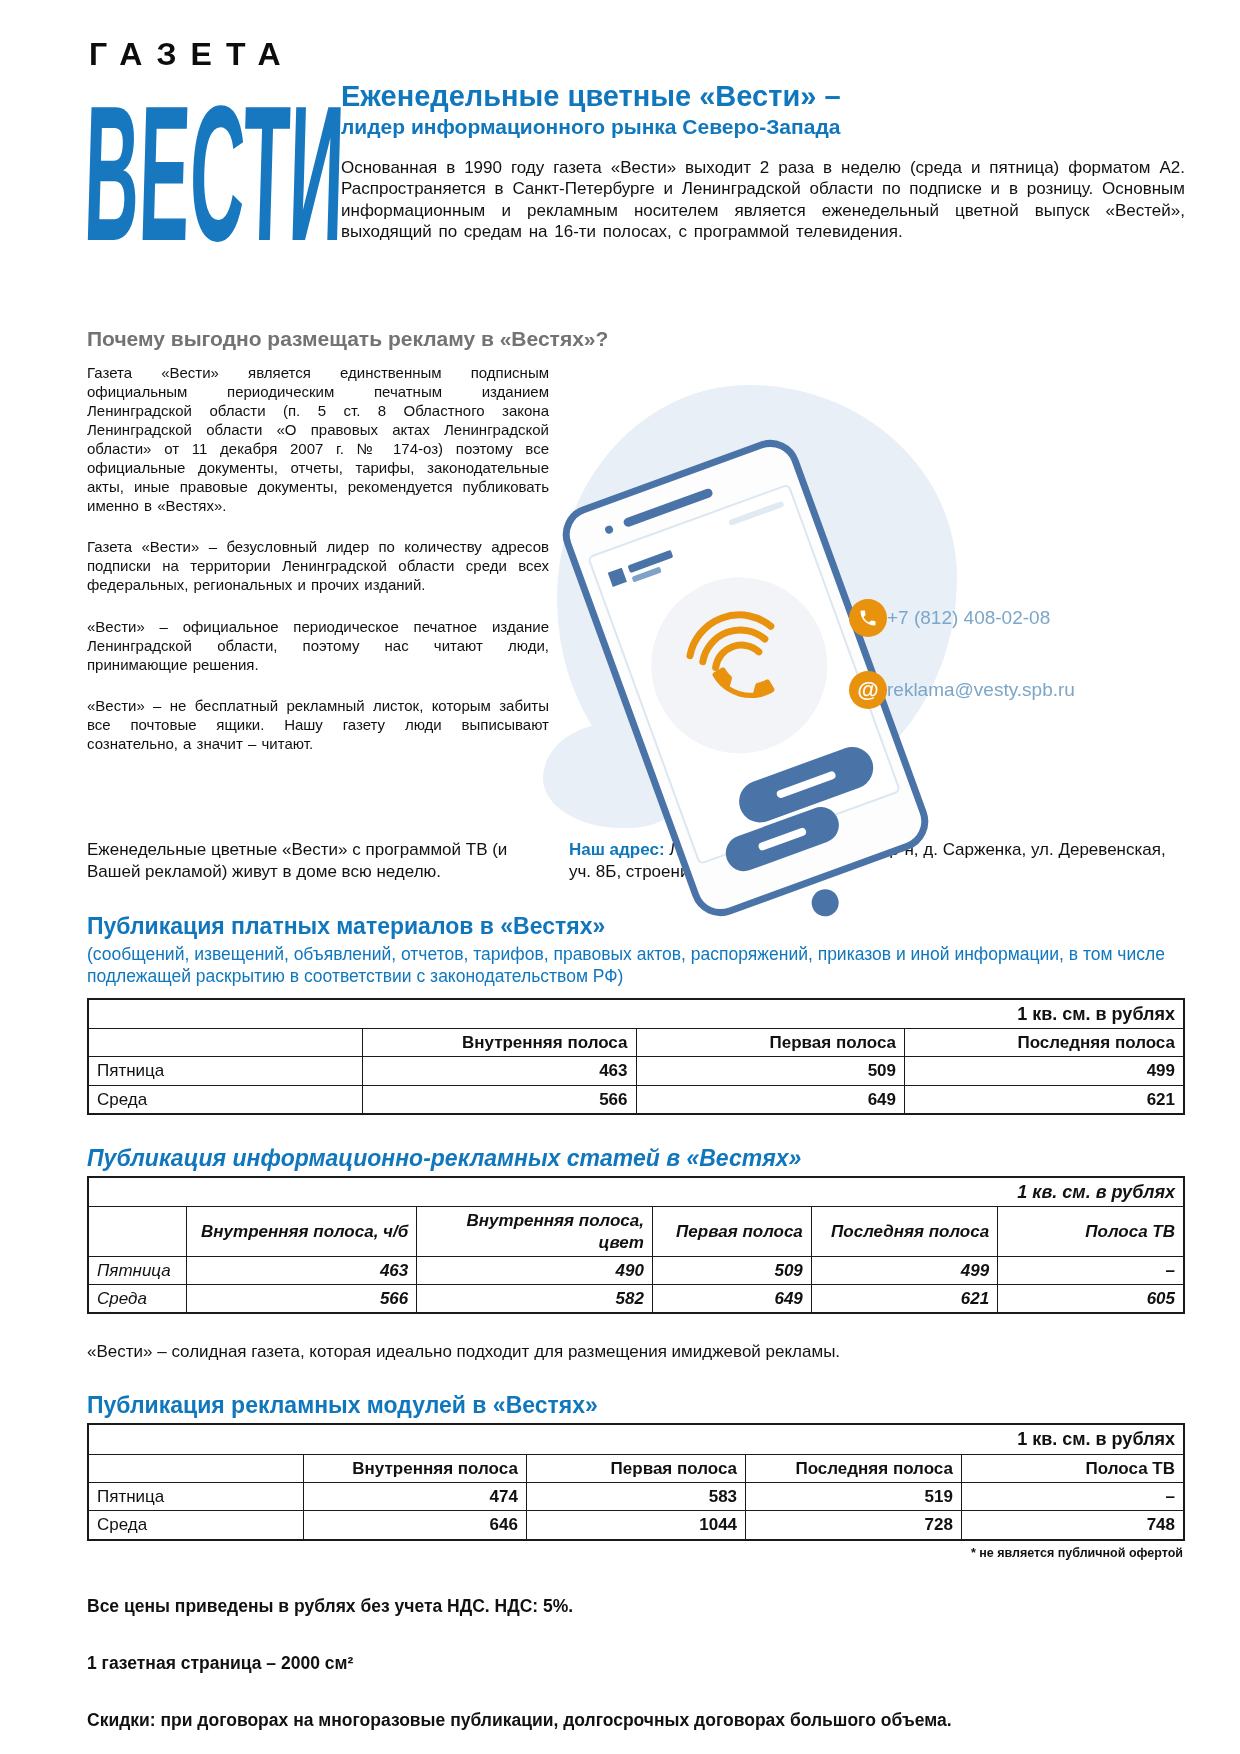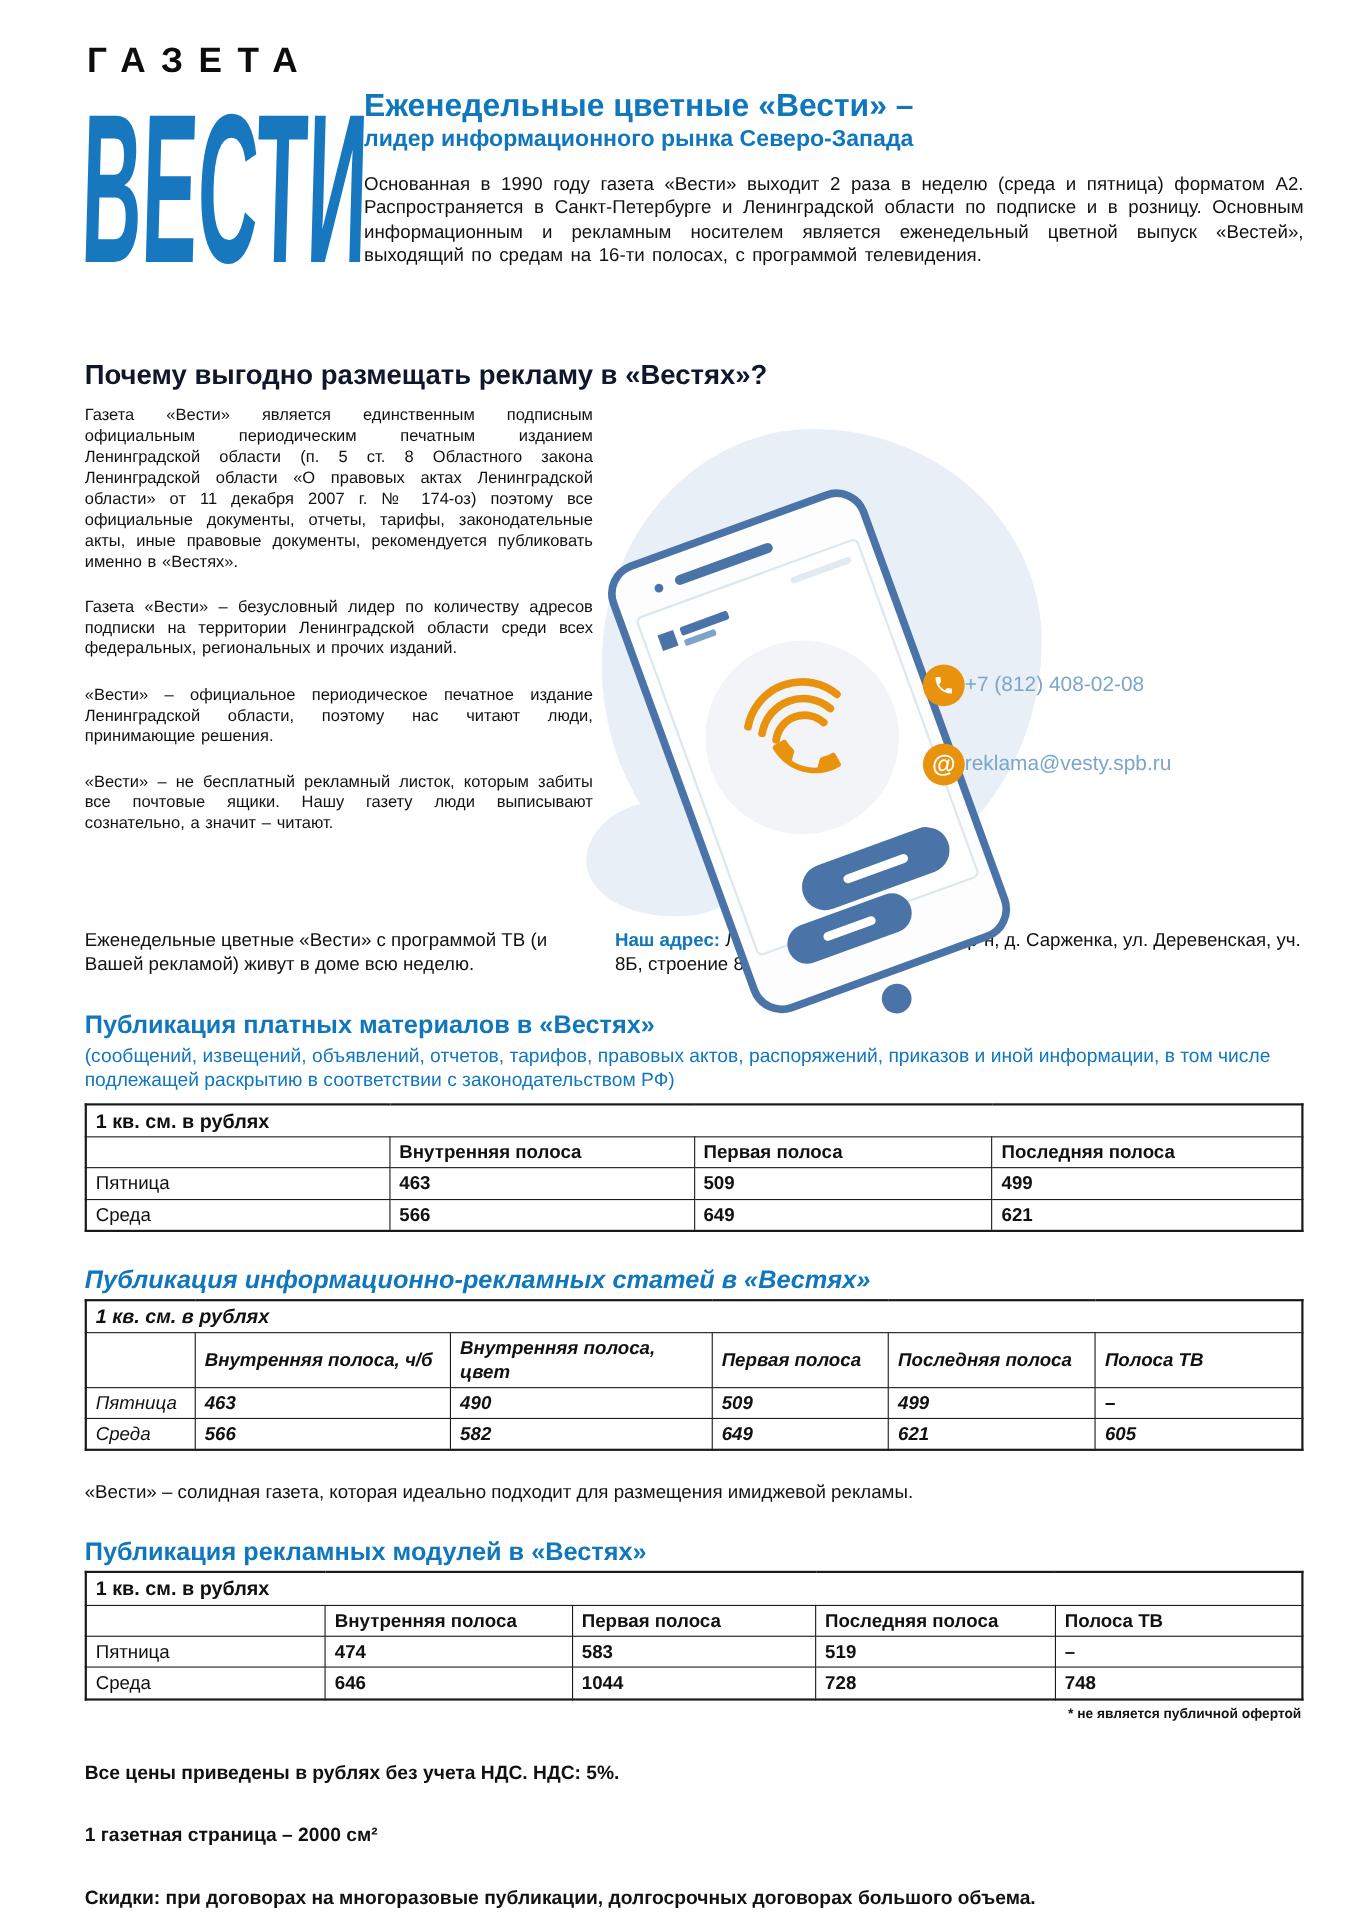--- a/index.html
+++ b/index.html
@@ -1,37 +1,37 @@
 <!DOCTYPE html>
 <html><head>
 <meta charset="utf-8">
 <style>
   html,body{margin:0;padding:0;}
   body{
     width:1240px;height:1754px;background:#ffffff;overflow:hidden;
     font-family:"Liberation Sans","DejaVu Sans",sans-serif;color:#111;
   }
-  .page{padding:36px 55px 0 57px;position:relative;margin-left:20px;}
+  .page{padding:36px 55px 0 87px;position:relative;}
 
   
   .masthead{display:flex;align-items:flex-start;}
   .logo{width:232px;flex:0 0 232px;}
   .logo-kicker{font-size:32px;font-weight:bold;letter-spacing:0.44em;color:#0d0d0d;margin-left:2px;}
   .logo-title{
     color:#1878bf;font-weight:bold;font-size:152px;line-height:0.95;
     transform:scale(0.5,1.27) skewX(-4deg);transform-origin:0 0;margin-top:8px;white-space:nowrap;
   }
   .logo-box{height:232px;overflow:visible;}
   .head-right{flex:1;padding-left:22px;}
   .head-title1{color:#1177bd;font-size:29px;font-weight:bold;margin:44px 0 2px;}
   .head-title2{color:#1177bd;font-size:21px;font-weight:bold;margin:0 0 18px;}
   .intro{font-size:17px;line-height:1.26;text-align:justify;margin:0;word-spacing:2px;}
 
   
-  .h-why{color:#0f172a;font-size:25px;font-weight:bold;margin:14px 0 12px;}
+  .h-why{color:#737373;font-size:21px;font-weight:bold;margin:14px 0 12px;}
   .two-col{display:flex;}
   .left-col{width:462px;flex:0 0 462px;}
   .left-col p{font-size:15px;line-height:1.27;text-align:justify;margin:0 0 22px;word-spacing:1px;}
 
   
   .illustration{flex:1;position:relative;height:472px;}
   .blob{position:absolute;background:#e9eff6;}
   .blob1{left:8px;top:22px;width:400px;height:428px;border-radius:48% 52% 55% 45% / 50% 45% 55% 50%;}
   .blob2{left:-6px;top:360px;width:150px;height:105px;border-radius:50% 50% 45% 55%/55% 45% 50% 50%;}
   .phone{
@@ -73,21 +73,21 @@
   
   .bottom-row{display:flex;margin-top:4px;}
   .week-note{width:468px;flex:0 0 468px;font-size:17px;line-height:1.3;margin:0;}
   .address{flex:1;padding-left:14px;font-size:17px;line-height:1.3;margin:0;}
   .addr-label{color:#1177bd;font-weight:bold;}
 
   
   .sec-heading{color:#1177bd;font-size:23px;font-weight:bold;margin:30px 0 4px;}
   .sec-sub{color:#1177bd;font-size:17.5px;line-height:1.24;margin:0 0 10px;}
   table.price{border-collapse:collapse;width:100%;border:2.5px solid #1a1a1a;}
-  table.price td{border:1.5px solid #1a1a1a;font-size:17px;padding:3px 8px;text-align:left;line-height:1.25;}
+  table.price td{border:1.5px solid #1a1a1a;font-size:17px;padding:3px 8px;text-align:right;line-height:1.25;}
   table.price td.cap{font-weight:bold;font-size:18px;}
   table.price td.hdr{font-weight:bold;}
   table.price td.rowlabel{text-align:left;font-weight:normal;}
   table.price td.val{font-weight:bold;}
   .footnote{text-align:right;font-size:12.5px;font-weight:bold;margin:5px 2px 0 0;}
   .mid-note{font-size:17px;margin:28px 0 0;}
   .sec2{margin-top:14px;font-style:italic;}
   .sec3{margin-top:0;}
 
   

